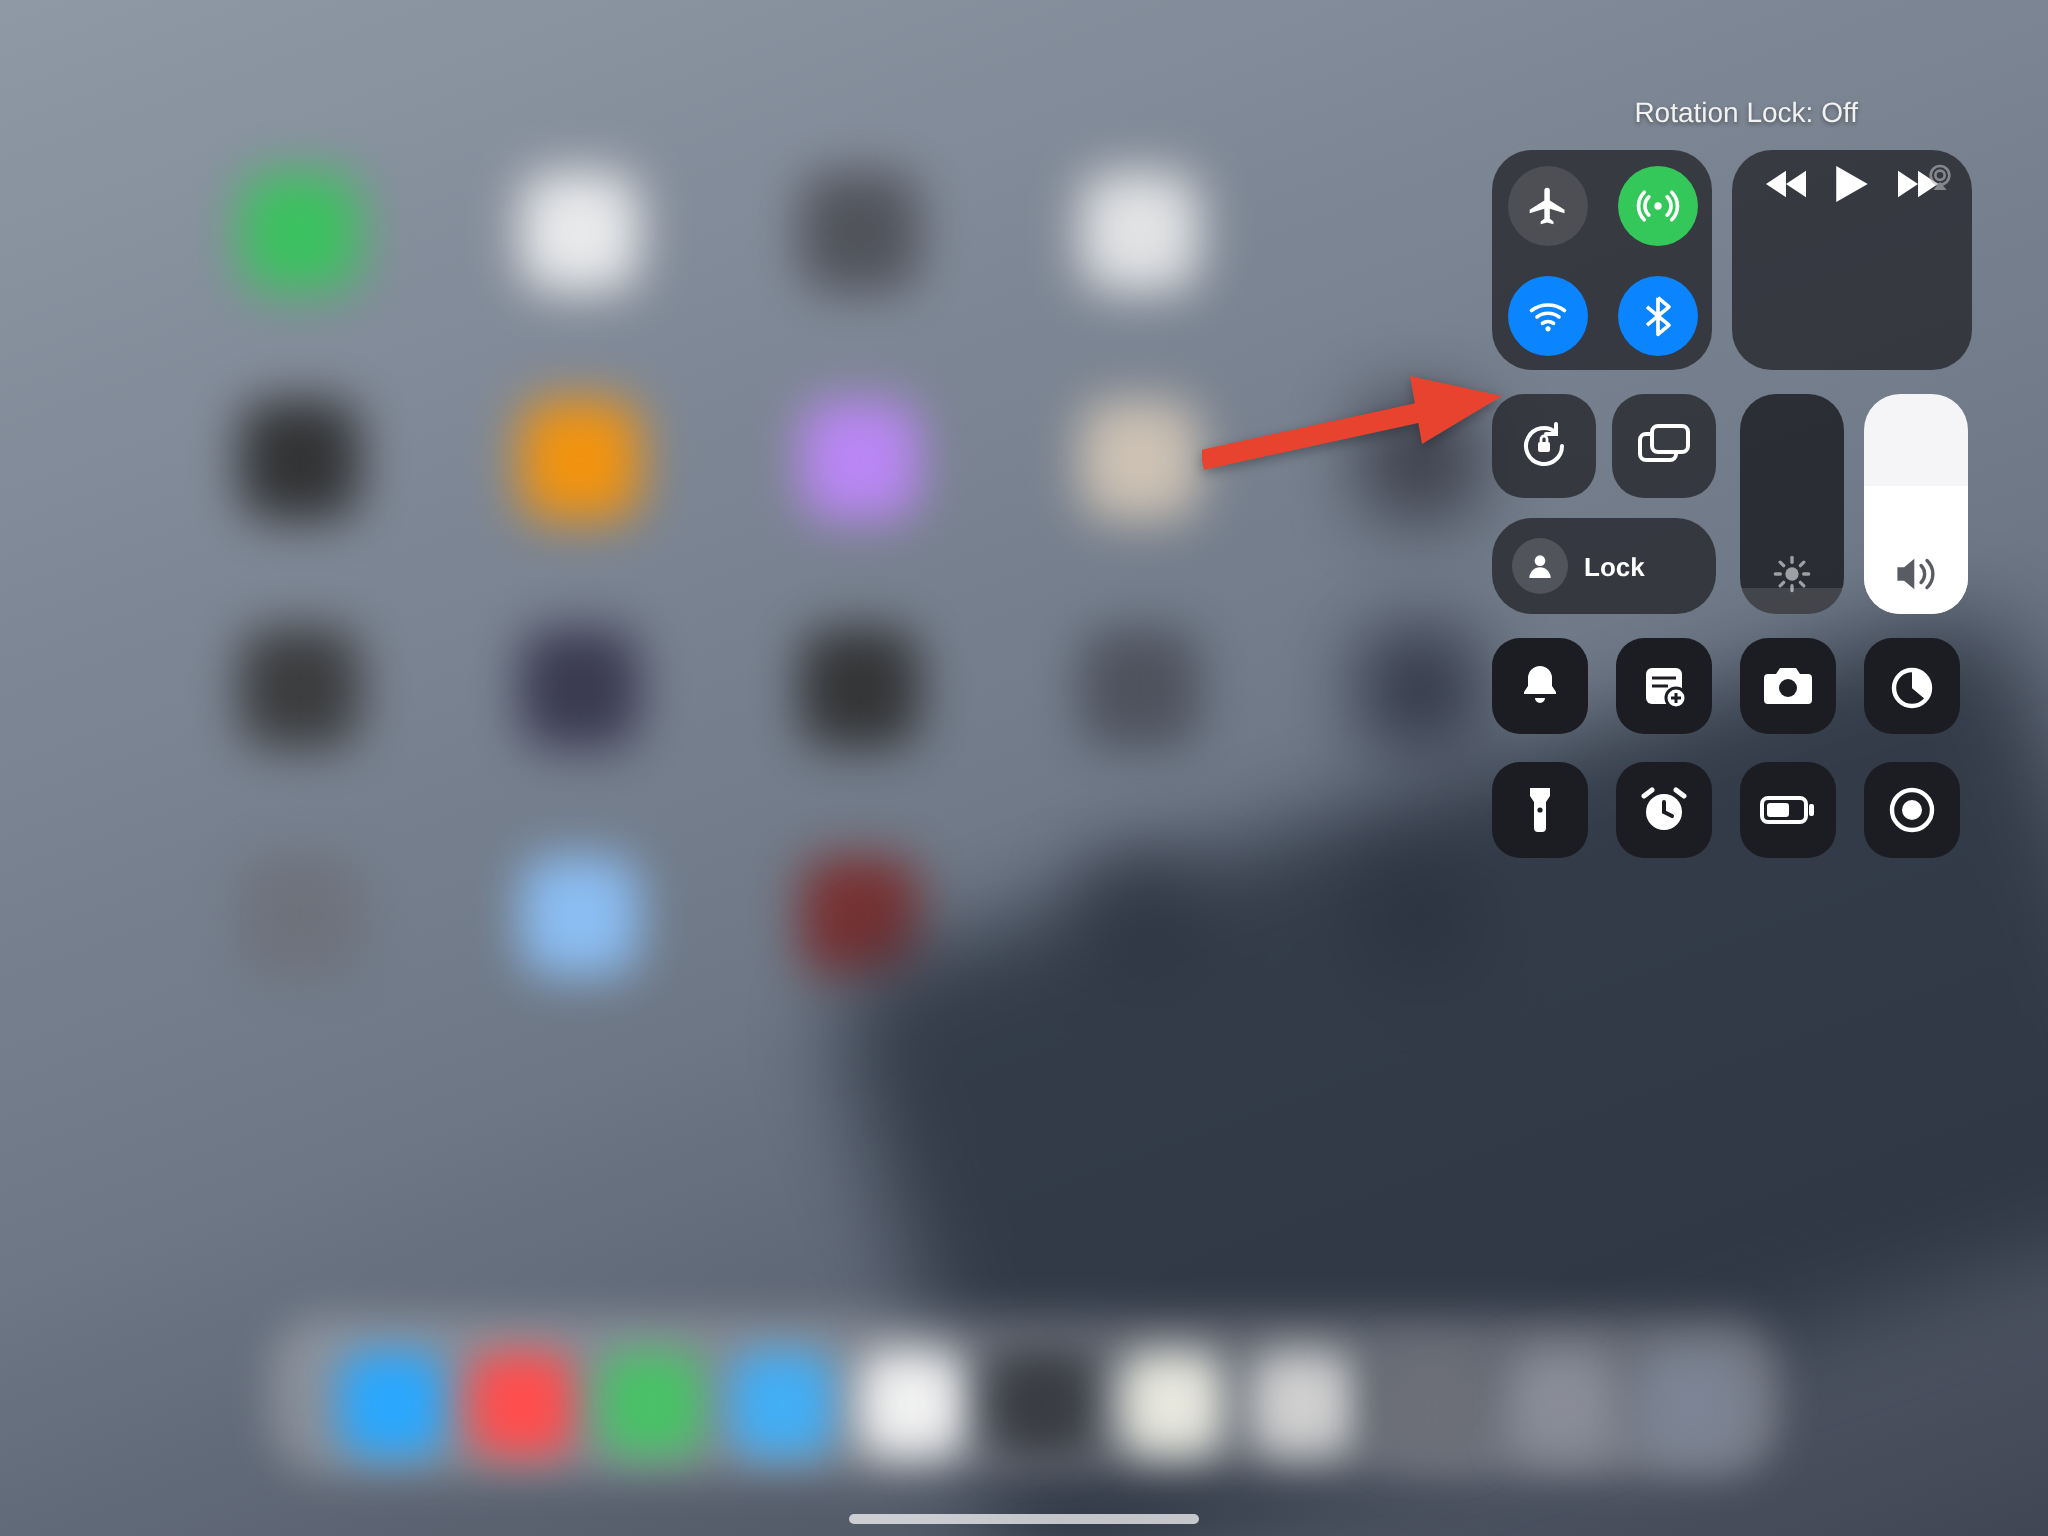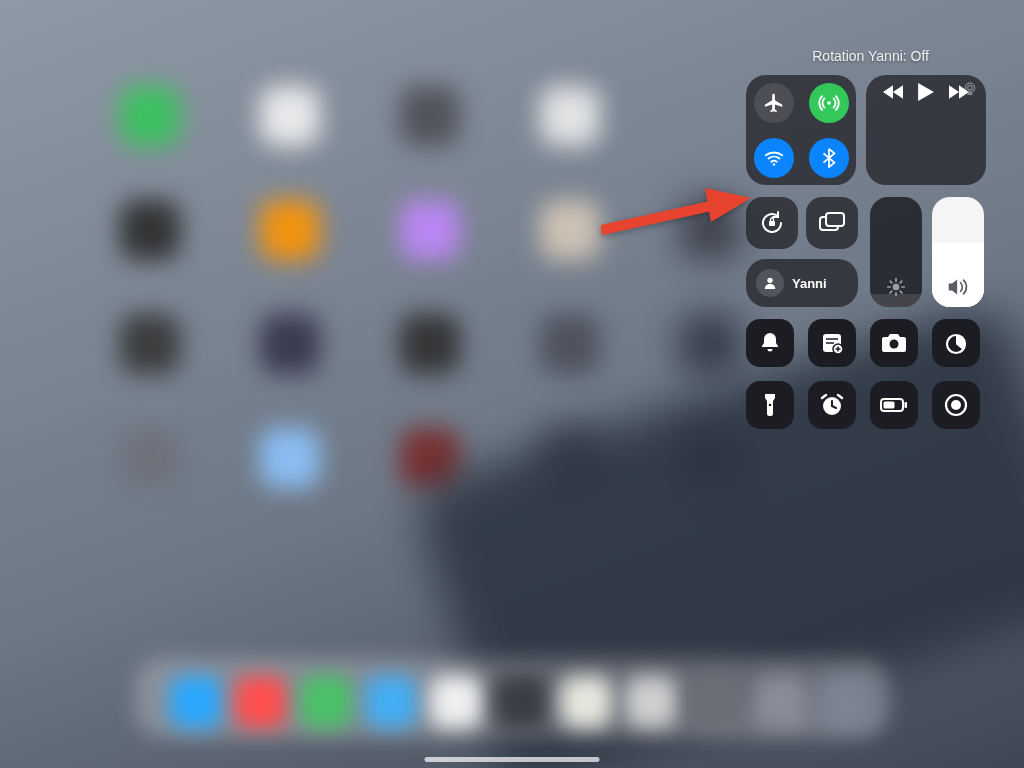--- a/index.html
+++ b/index.html
@@ -84,21 +84,21 @@
   <div class="dock-icon" style="left:430px;background:#f0f0f0"></div>
   <div class="dock-icon" style="left:495px;background:#3a3c43"></div>
   <div class="dock-icon" style="left:560px;background:#e7e7de"></div>
   <div class="dock-icon" style="left:625px;background:#cfcfcf"></div>
   <div class="dock-icon" style="left:690px;background:#6d6f78"></div>
   <div class="dock-icon" style="left:755px;background:#8a8d98"></div>
   <div class="dock-icon" style="left:820px;background:#7c8494"></div>
 
   <div class="home-indicator"></div>
 
-  <div class="status-text">Rotation Yanni: Off</div>
+  <div class="status-text">Rotation Lock: Off</div>
 
   <div class="arrow">
     <svg width="150" height="60" viewBox="0 0 150 60">
       <line x1="0" y1="42" x2="110" y2="18" stroke="#e8432e" stroke-width="10"></line>
       <polygon points="150,10 104,0 110,34" fill="#e8432e"></polygon>
     </svg>
   </div>
 
   <div class="cc">
 
@@ -172,21 +172,21 @@
       </svg>
     </div>
 
     <div class="platter focus">
       <div class="ic">
         <svg width="16" height="16" viewBox="0 0 24 24">
             <circle cx="12" cy="8" r="4" fill="#fff"></circle>
             <path d="M4 21a8 8 0 0 1 16 0z" fill="#fff"></path>
           </svg>
       </div>
-      <span>Yanni</span>
+      <span>Lock</span>
     </div>
 
     <div class="slider brightness" style="position:absolute">
       <div class="fill"></div>
       <svg class="ic" width="20" height="20" viewBox="0 0 24 24">
           <circle cx="12" cy="12" r="4" fill="#fff"></circle>
           <g stroke="#fff" stroke-width="2" stroke-linecap="round">
             <line x1="12" y1="2" x2="12" y2="5"></line>
             <line x1="12" y1="19" x2="12" y2="22"></line>
             <line x1="2" y1="12" x2="5" y2="12"></line>

